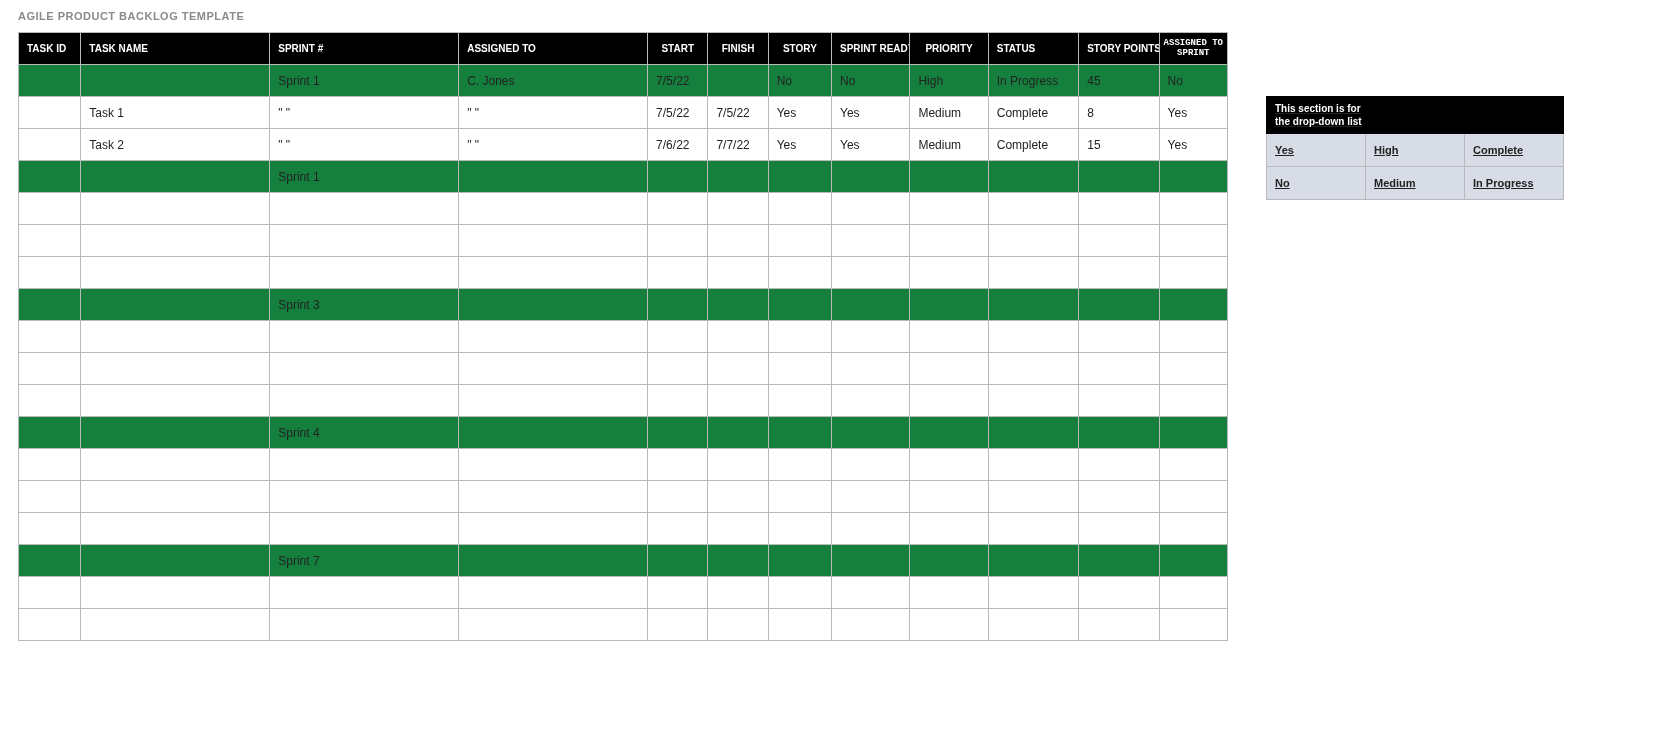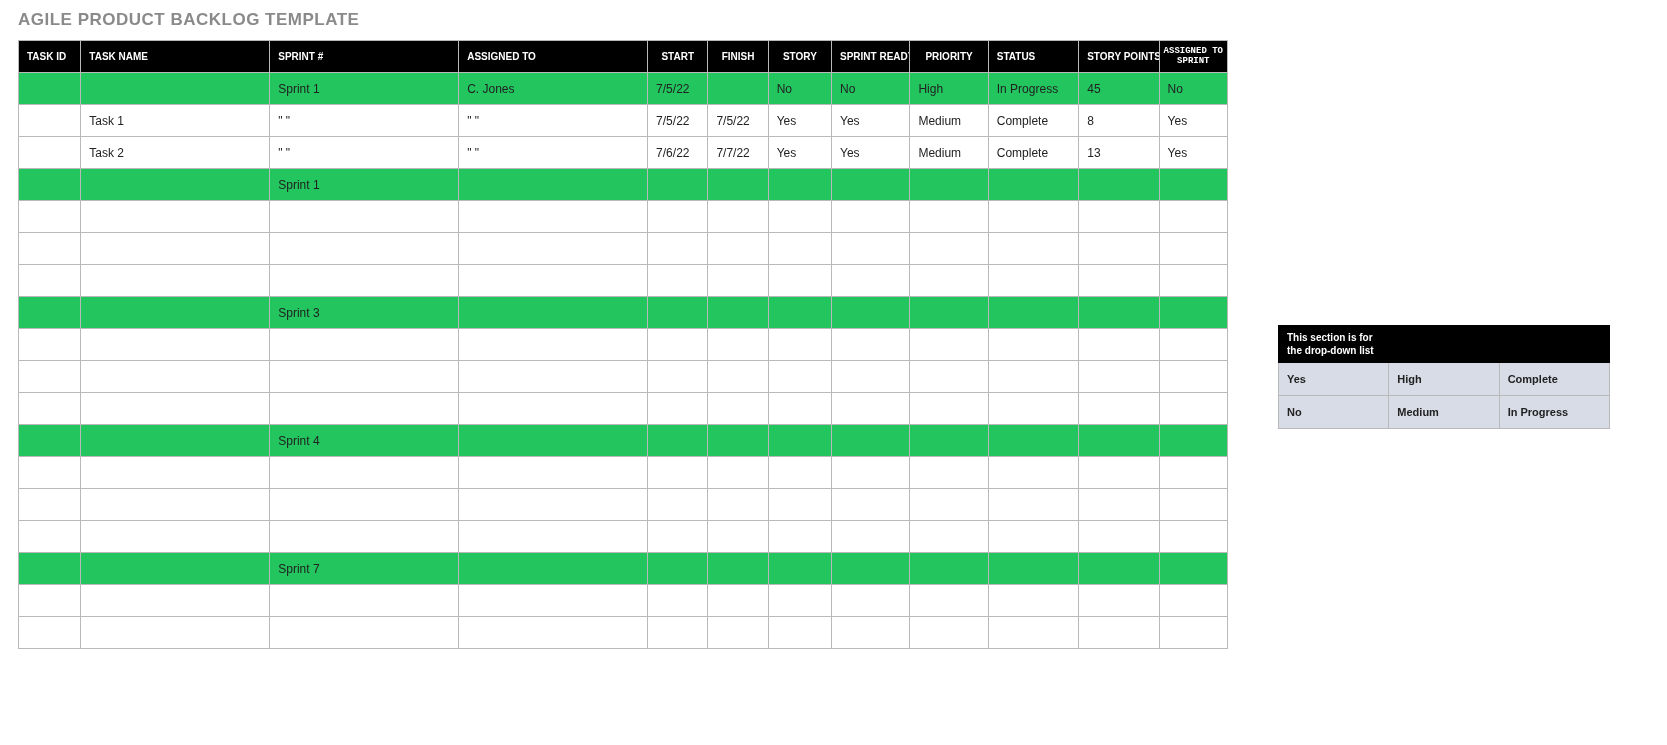--- a/index.html
+++ b/index.html
@@ -6,29 +6,29 @@
   body {
     margin: 0;
     padding: 10px 18px;
     font-family: Arial, Helvetica, sans-serif;
     font-size: 12px;
     color: #222;
     background: #fff;
     width: 1667px;
   }
   h1.title {
-    font-size: 17px;
+    font-size: 11px;
     font-weight: 700;
     letter-spacing: 0.5px;
     color: #8a8a8a;
     margin: 0 0 10px 0;
   }
   .layout {
     display: flex;
-    align-items: center;
+    align-items: flex-start;
   }
   table.backlog {
     border-collapse: collapse;
     table-layout: fixed;
     width: 1210px;
   }
   table.backlog th, table.backlog td {
     border: 1px solid #b9b9b9;
     padding: 7px 8px;
     height: 32px;
@@ -51,25 +51,26 @@
   col.c-sprint   { width: 188px; }
   col.c-assigned { width: 188px; }
   col.c-start    { width: 60px; }
   col.c-finish   { width: 60px; }
   col.c-story    { width: 63px; }
   col.c-ready    { width: 78px; }
   col.c-priority { width: 78px; }
   col.c-status   { width: 90px; }
   col.c-points   { width: 80px; }
   col.c-assignsp { width: 68px; }
-  tr.sprint td { background: #22c55e; }
+  tr.sprint td { background: #15803d; }
   .side {
-    margin-left: 50px;
+    margin-left: 38px;
     margin-top: 64px;
-    width: 332px;
+    width: 298px;
+    text-decoration: underline;
   }
   table.dropdown {
     border-collapse: collapse;
     table-layout: fixed;
     width: 100%;
   }
   table.dropdown th {
     background: #000;
     color: #fff;
     font-weight: 700;
@@ -159,21 +160,21 @@
           <td></td>
           <td>Task 2</td>
           <td>" "</td>
           <td>" "</td>
           <td>7/6/22</td>
           <td>7/7/22</td>
           <td>Yes</td>
           <td>Yes</td>
           <td>Medium</td>
           <td>Complete</td>
-          <td>13</td>
+          <td>15</td>
           <td>Yes</td>
         </tr>
         <tr class="sprint">
           <td></td>
           <td></td>
           <td>Sprint 1</td>
           <td></td>
           <td></td>
           <td></td>
           <td></td>

